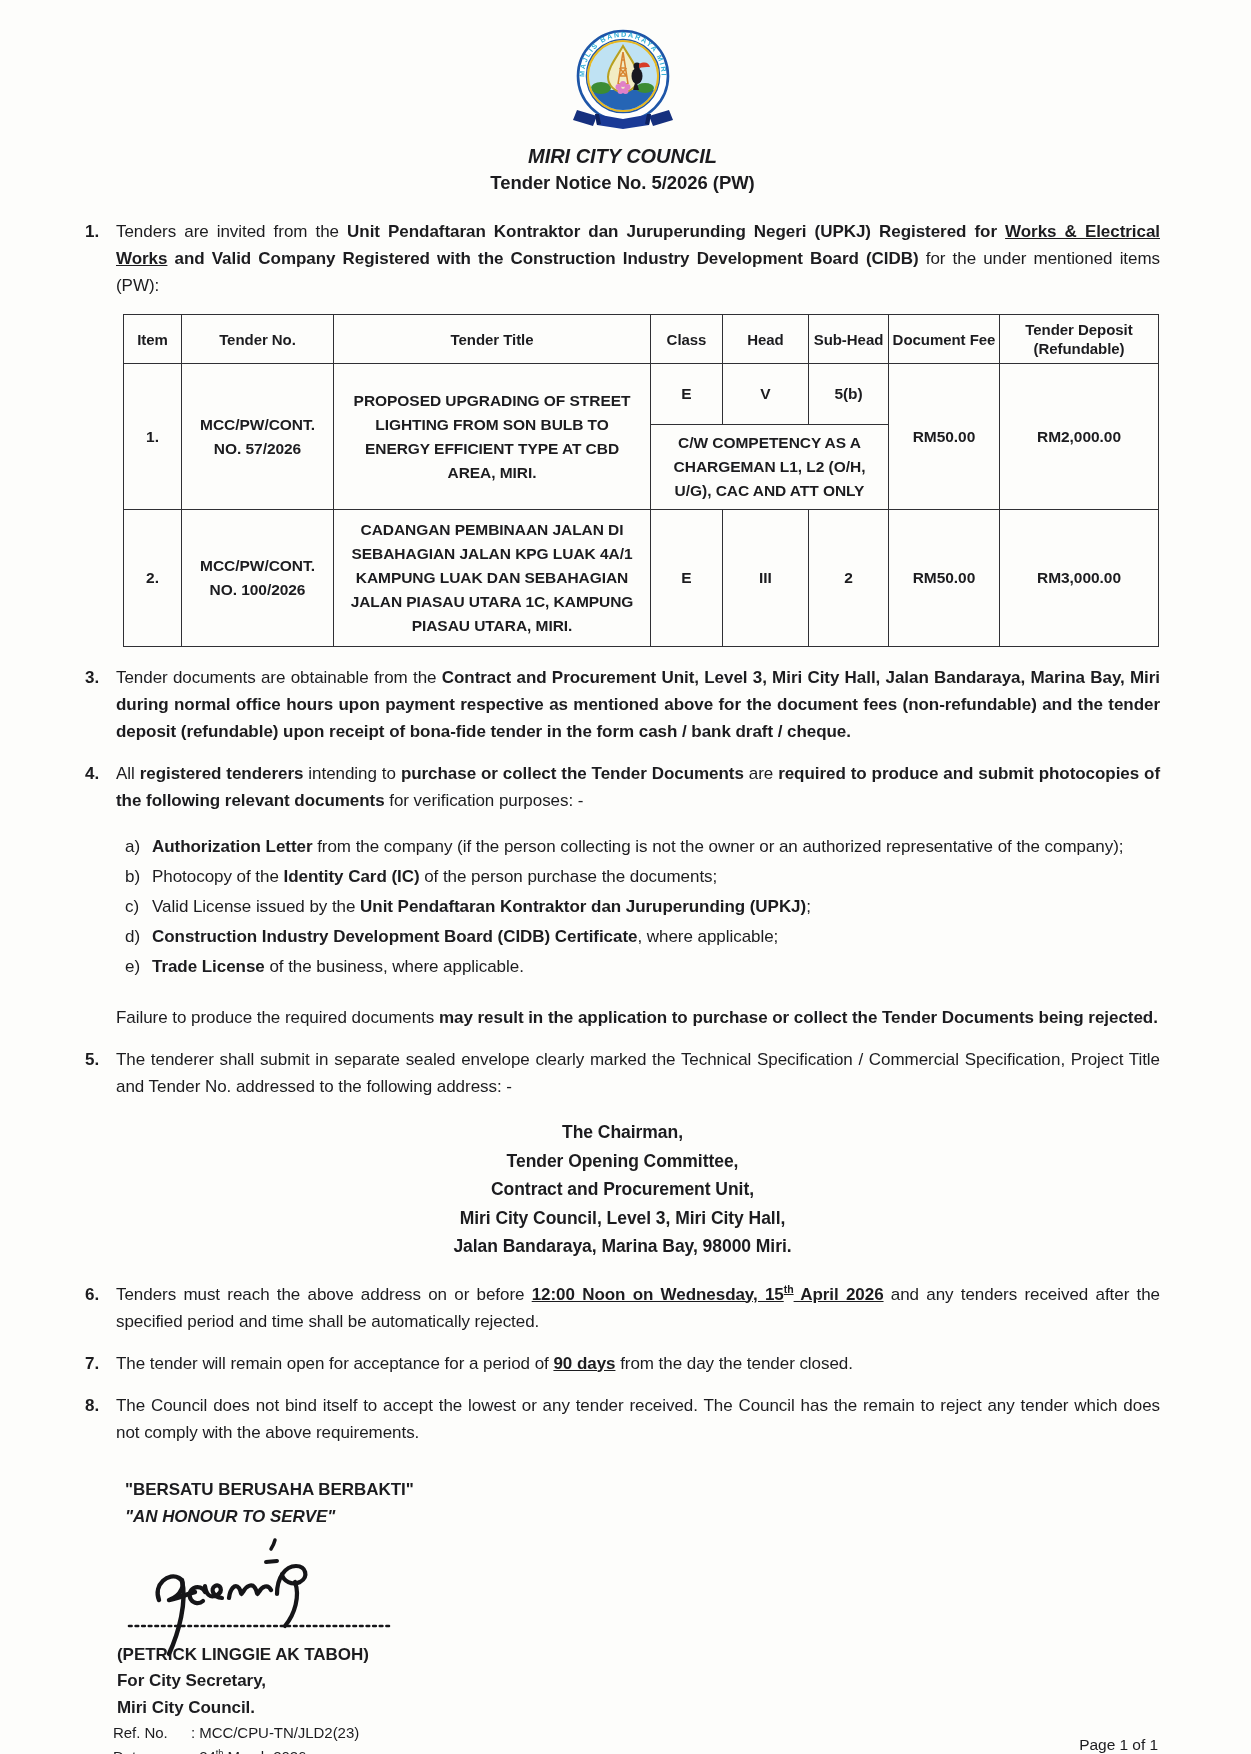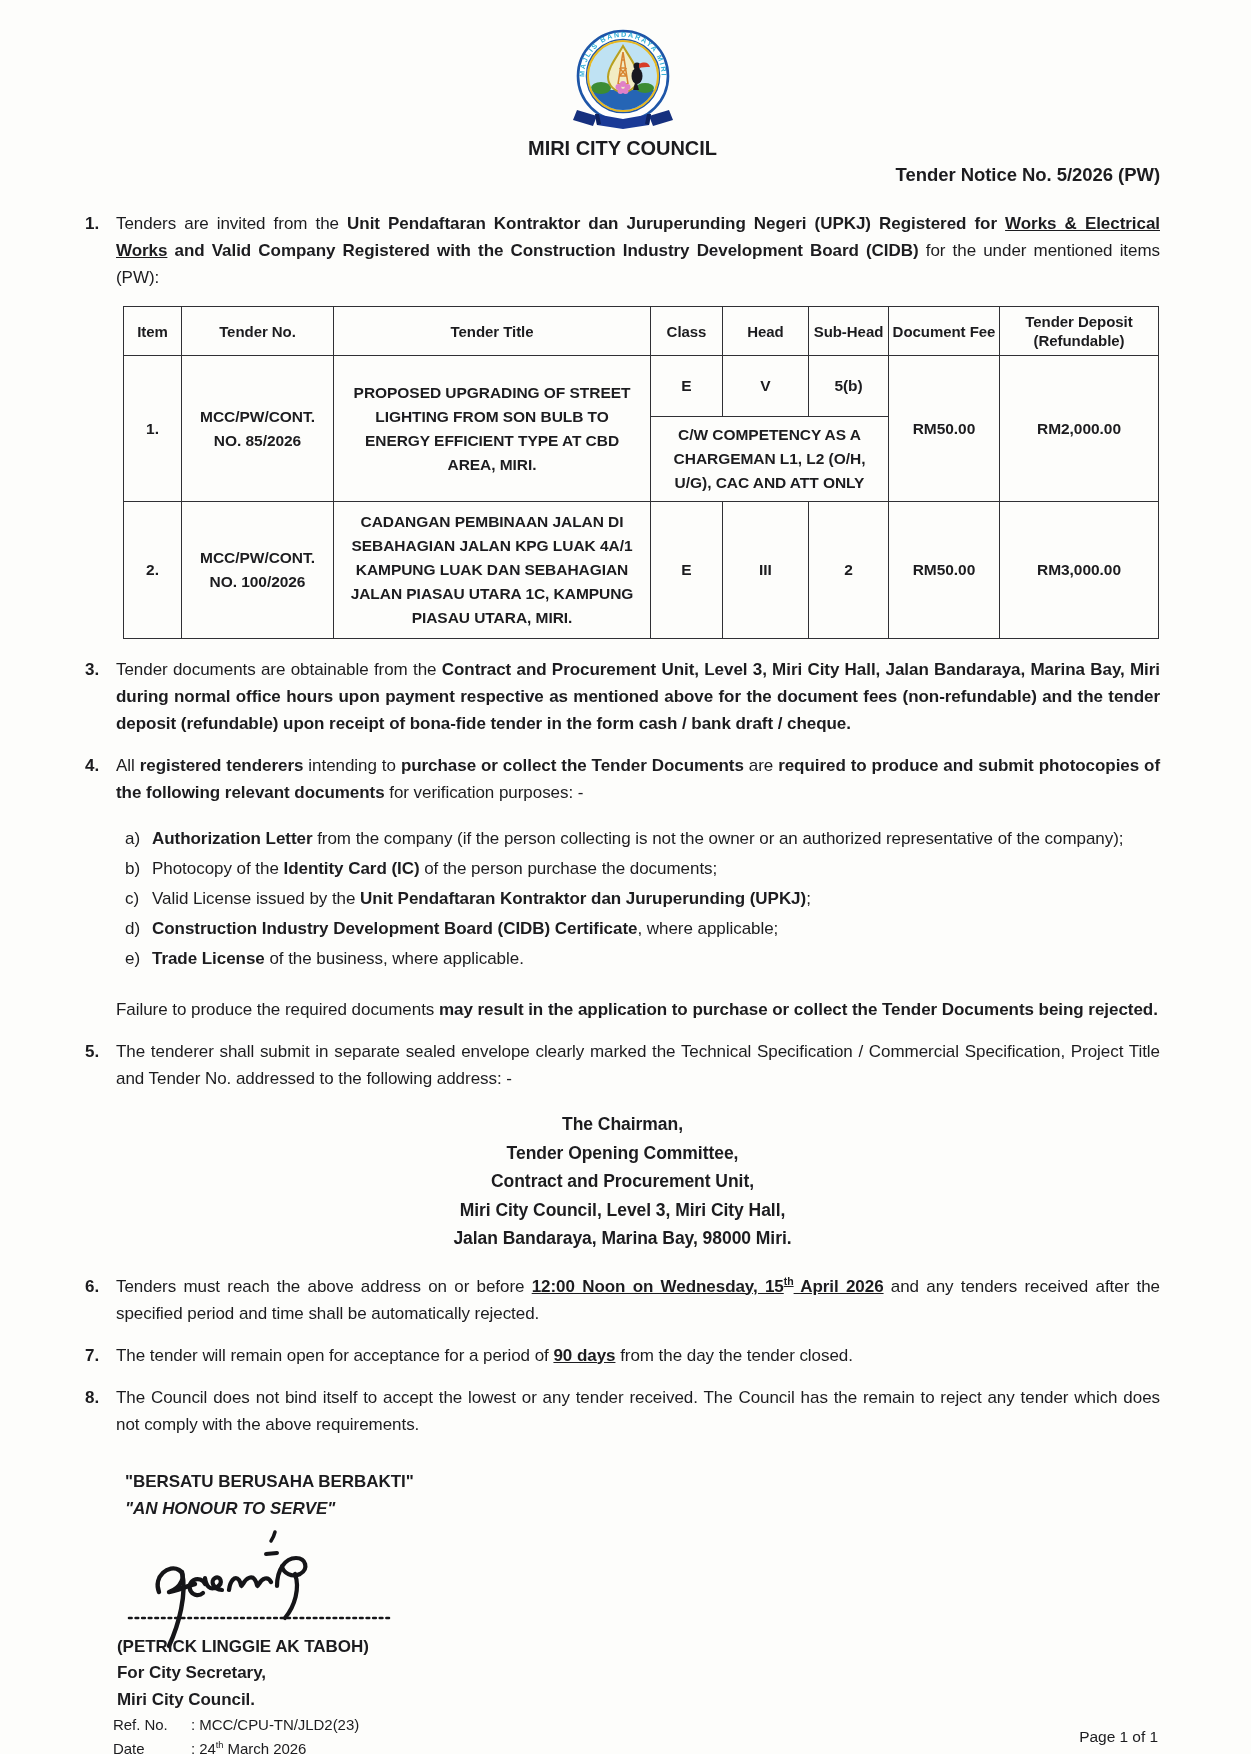--- a/index.html
+++ b/index.html
@@ -7,22 +7,22 @@
   .page{
     width:1251px;min-height:1754px;box-sizing:border-box;margin:0 auto;
     background:#fdfdfb;color:#1c1c1f;
     font-family:"Liberation Sans","DejaVu Sans",sans-serif;
     font-size:17px;line-height:27px;letter-spacing:-0.05px;
     padding:24px 91px 22px 85px;
     display:flex;flex-direction:column;position:relative;
   }
   .header{text-align:center;margin-bottom:8px;}
   .logo{display:block;margin:0 auto;}
-  .org-name{font-size:20px;font-weight:700;margin:2px 0 0;line-height:24px;}
-  .notice-no{font-size:18.5px;font-weight:700;margin:2px 0 0;line-height:25px;text-align:right;}
+  .org-name{font-size:20px;font-weight:700;margin:10px 0 0;line-height:24px;font-style:italic;}
+  .notice-no{font-size:18.5px;font-weight:700;margin:2px 0 0;line-height:25px;}
 
   .item{display:flex;margin-top:15px;}
   .item .num{width:31px;flex-shrink:0;font-weight:700;}
   .item .ibody{flex:1;text-align:justify;}
 
   table.tender{border-collapse:collapse;table-layout:fixed;width:1035px;margin:15px 0 2px 38px;padding-left:30px;}
   table.tender th,table.tender td{border:1.6px solid #303034;font-weight:700;vertical-align:middle;}
   table.tender th{font-size:15px;line-height:19px;padding:5px 3px;text-align:center;}
   table.tender td{font-size:15.5px;line-height:24px;padding:6px 9px;text-align:center;}
   td.cell-title{text-align:justify;}
@@ -130,21 +130,21 @@
         <th>Class</th>
         <th>Head</th>
         <th>Sub-Head</th>
         <th>Document Fee</th>
         <th>Tender Deposit (Refundable)</th>
       </tr>
     </thead>
     <tbody>
       <tr class="subrow-top">
         <td rowspan="2">1.</td>
-        <td rowspan="2" class="cell-tender-no">MCC/PW/CONT. NO. 85/2026</td>
+        <td rowspan="2" class="cell-tender-no">MCC/PW/CONT. NO. 57/2026</td>
         <td rowspan="2" class="cell-title">PROPOSED UPGRADING OF STREET LIGHTING FROM SON BULB TO ENERGY EFFICIENT TYPE AT CBD AREA, MIRI.</td>
         <td>E</td>
         <td>V</td>
         <td>5(b)</td>
         <td rowspan="2">RM50.00</td>
         <td rowspan="2">RM2,000.00</td>
       </tr>
       <tr>
         <td colspan="3" class="cell-competency">C/W COMPETENCY AS A CHARGEMAN L1, L2 (O/H, U/G), CAC AND ATT ONLY</td>
       </tr>

